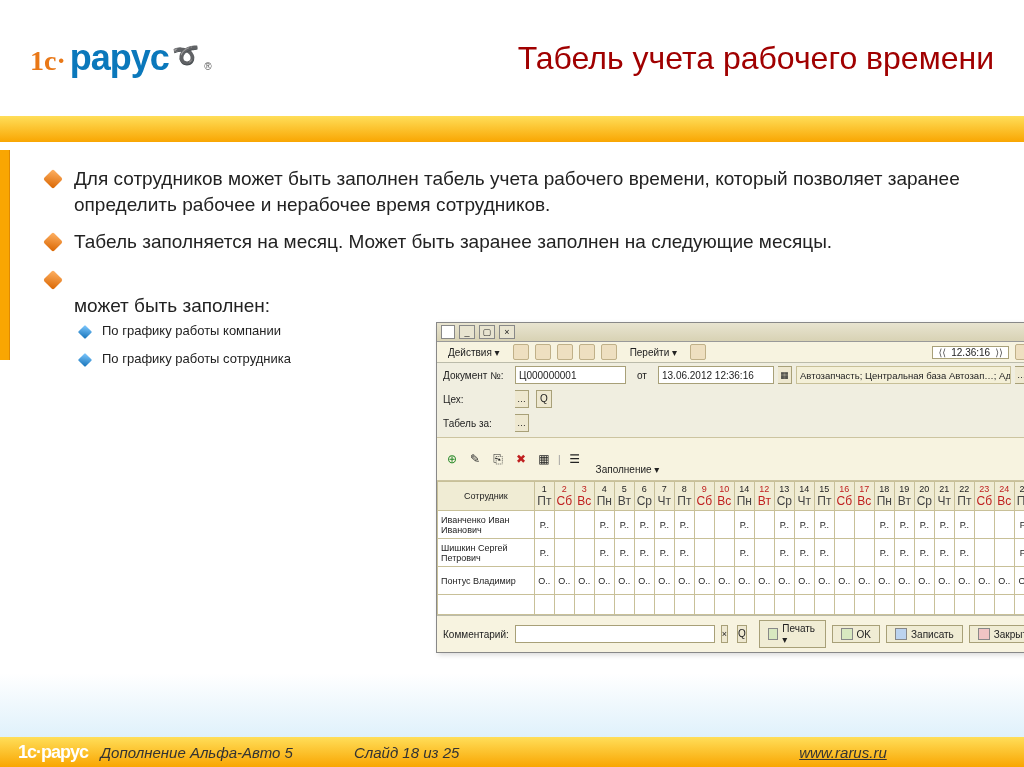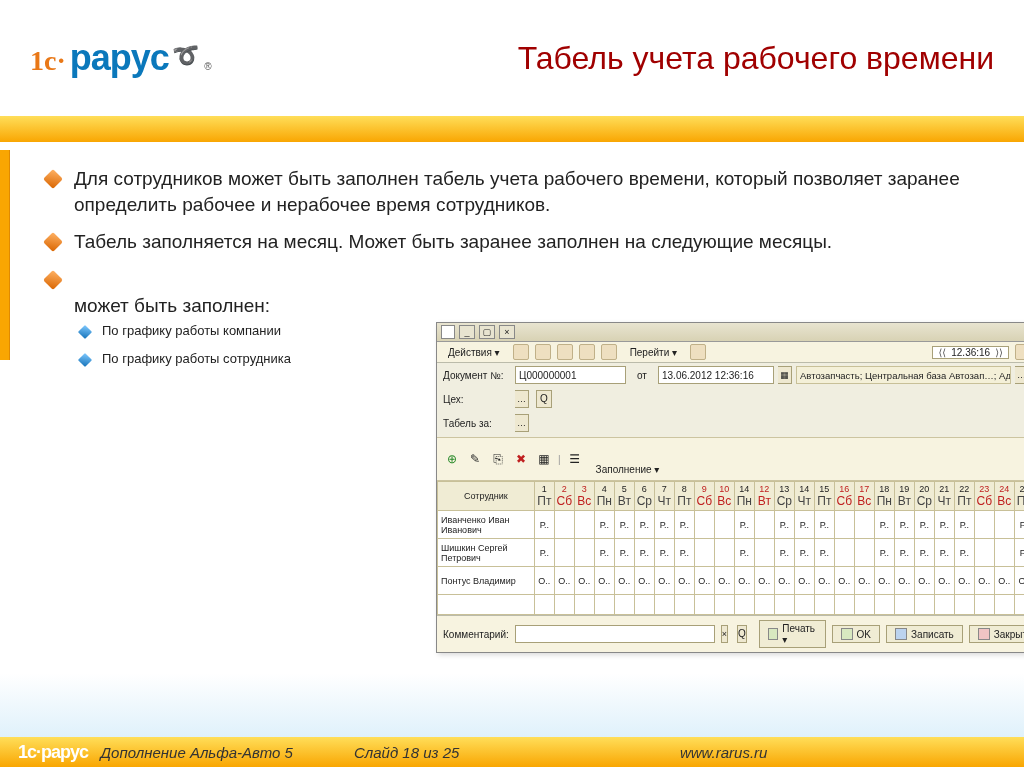--- a/index.html
+++ b/index.html
@@ -69,21 +69,21 @@
   .footer { background:#f7f3e0; display:flex; align-items:center; padding:4px 6px; gap:6px; border-top:1px solid #bba; }
   .fbtn { padding:2px 8px; font-size:10px; background:#f0ecd4; border:1px solid #a8a078; cursor:pointer; display:inline-flex; align-items:center; gap:4px;}
   .ficon { width:12px; height:12px; display:inline-block; border:1px solid #888; background:#d8e8c0; }
   .cmtbox { flex:0 0 200px; }
 
   .bottombar { position:absolute; left:0; bottom:0; width:100%; }
   .clouds { height:64px; background:linear-gradient(to top, #dff1fb 0%, #fff 100%); }
   .botstripe { background:linear-gradient(#ffde59,#f9a602); display:flex; align-items:center; padding:0 18px; height:30px; font-size:15px; color:#333; font-style:italic;}
   .botstripe .p1 { flex:0 0 34%; }
   .botstripe .p2 { flex:0 0 33%; }
-  .botstripe .p3 { flex:1; text-align:left; }
+  .botstripe .p3 { flex:1; text-align:center;text-decoration:underline; }
   .blogo { color:#fff; font-weight:bold; font-style:normal; font-size:18px; letter-spacing:-1px;}
 </style>
 </head>
 <body>
 
 <div class="topbar">
   <div class="logo">
     <span class="ic">1c·</span>
     <span class="brand">papyc</span>
     <span class="swoosh">➰</span>

